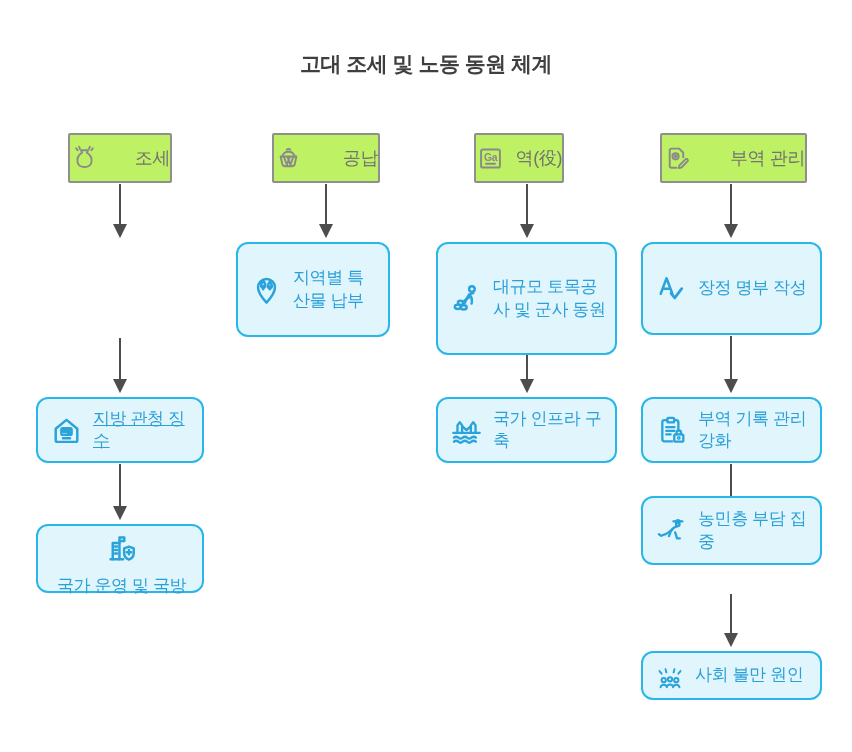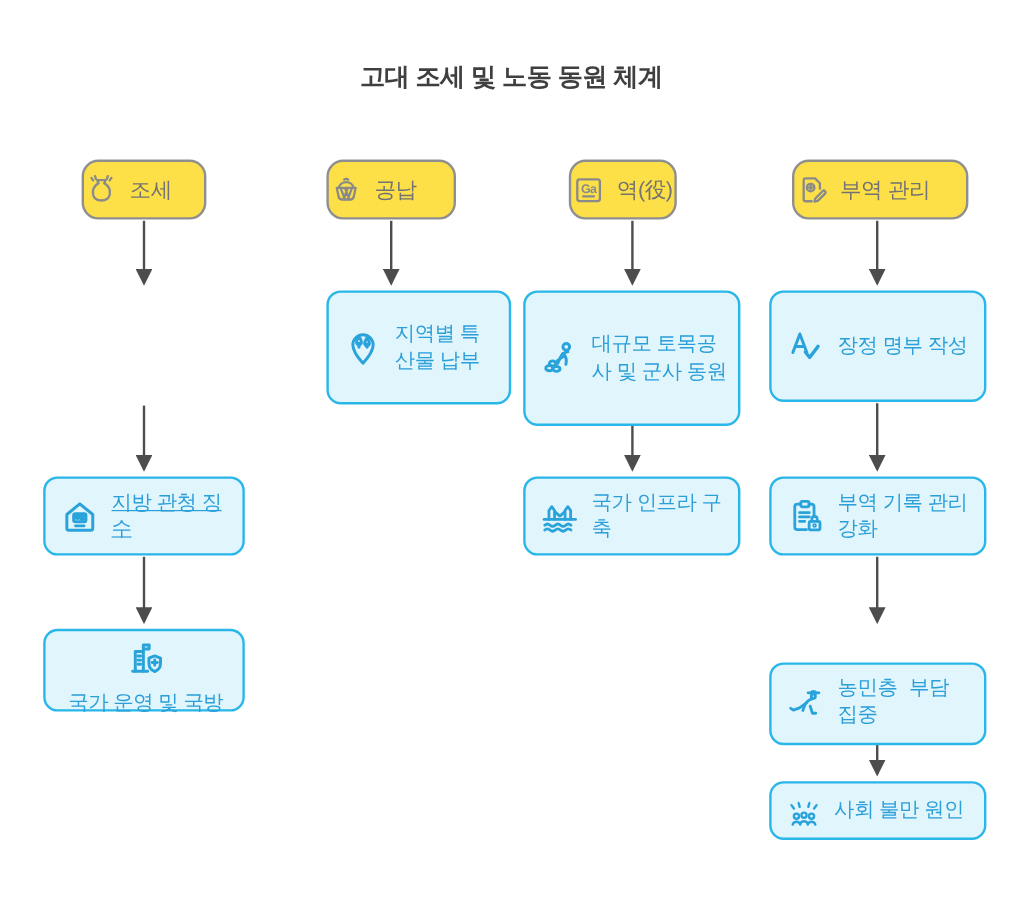--- a/index.html
+++ b/index.html
@@ -13,22 +13,22 @@
   }
   .node{
     position:absolute;display:flex;align-items:center;box-sizing:border-box;
   }
   .blue{
     background:#e1f5fd;border:2.5px solid #29b6e8;border-radius:12px;
     color:#2a9fd8;font-size:17px;line-height:1.32;font-weight:500;
     padding:5px 8px 5px 11px;gap:9px;word-break:break-all;letter-spacing:-0.4px;
   }
   .hdr{
-    background:#fde047;border:2px solid #8f8f8f;border-radius:14px;
-    color:#737373;font-size:18px;font-weight:500;justify-content:flex-start;gap:9px;
+    background:#bef264;border:2px solid #8f8f8f;border-radius:2px;
+    color:#737373;font-size:18px;font-weight:500;justify-content:space-between;gap:9px;
     letter-spacing:-0.4px;
   }
   .nicon{flex:0 0 auto;display:block;}
   .blue .nicon{width:35px;height:35px;color:#2aa3db;}
   .hdr .nicon{width:29px;height:29px;color:#8a8a8a;}
   .edges{position:absolute;left:0;top:0;pointer-events:none;}
   .edges line{stroke:#4d4d4d;stroke-width:2;}
   svg.defs{position:absolute;width:0;height:0;overflow:hidden;}
 </style>
 </head>
@@ -189,21 +189,21 @@
       </svg>
     <span>지방 관청 징수</span>
   </div>
   <div class="node blue" style="left:36px;top:524px;width:168px;height:69px;flex-direction:column;">
     <svg class="nicon">
         <use href="#i-city-defense"></use>
       </svg>
     <span>국가 운영 및 국방</span>
   </div>
 
-  <div class="node blue" style="left:236px;top:242px;width:154px;height:95px;margin-left:36px;">
+  <div class="node blue" style="left:236px;top:242px;width:154px;height:95px;">
     <svg class="nicon">
         <use href="#i-pin-produce"></use>
       </svg>
     <span>지역별 특산물 납부</span>
   </div>
 
   <div class="node blue" style="left:436px;top:242px;width:181px;height:113px;">
     <svg class="nicon">
         <use href="#i-laborer"></use>
       </svg>
@@ -221,21 +221,21 @@
         <use href="#i-spellcheck"></use>
       </svg>
     <span>장정 명부 작성</span>
   </div>
   <div class="node blue" style="left:641px;top:397px;width:181px;height:66px;">
     <svg class="nicon">
         <use href="#i-clipboard-lock"></use>
       </svg>
     <span>부역 기록 관리 강화</span>
   </div>
-  <div class="node blue" style="left:641px;top:552px;width:181px;height:69px;font-family:Liberation Mono, monospace;">
+  <div class="node blue" style="left:641px;top:496px;width:181px;height:69px;">
     <svg class="nicon">
         <use href="#i-farmer"></use>
       </svg>
     <span>농민층 부담 집중</span>
   </div>
   <div class="node blue" style="left:641px;top:651px;width:181px;height:49px;padding-top:2px;padding-bottom:2px;">
     <svg class="nicon" style="width:32px;height:32px;">
         <use href="#i-crowd-sparks"></use>
       </svg>
     <span>사회 불만 원인</span>

